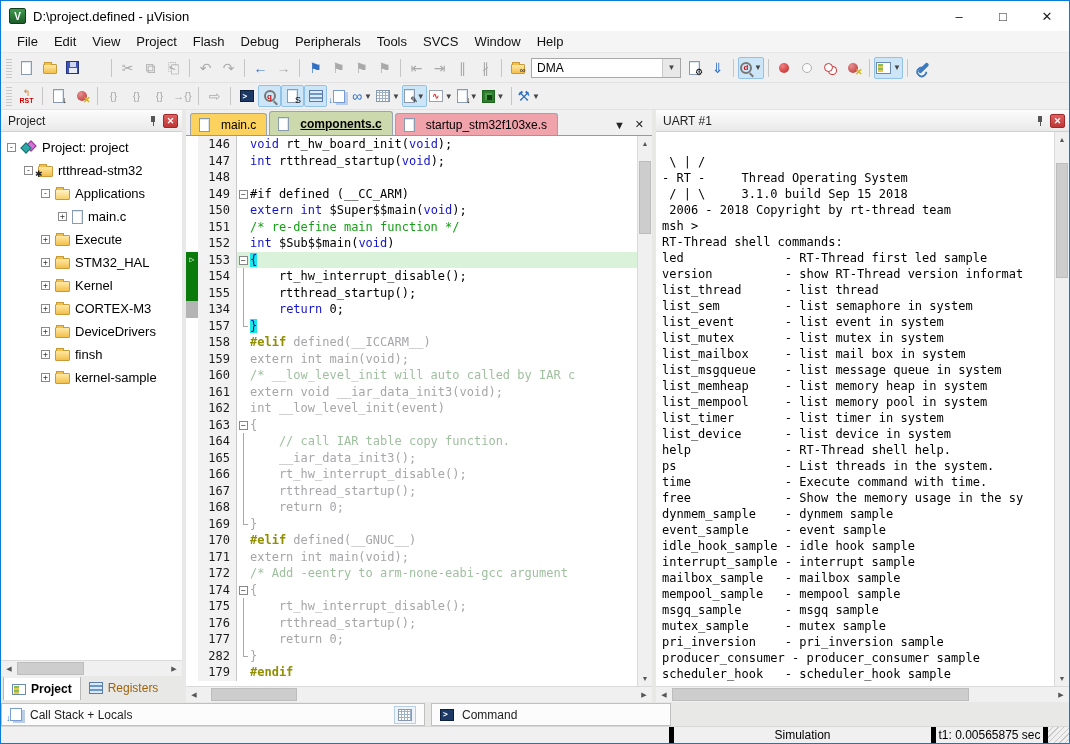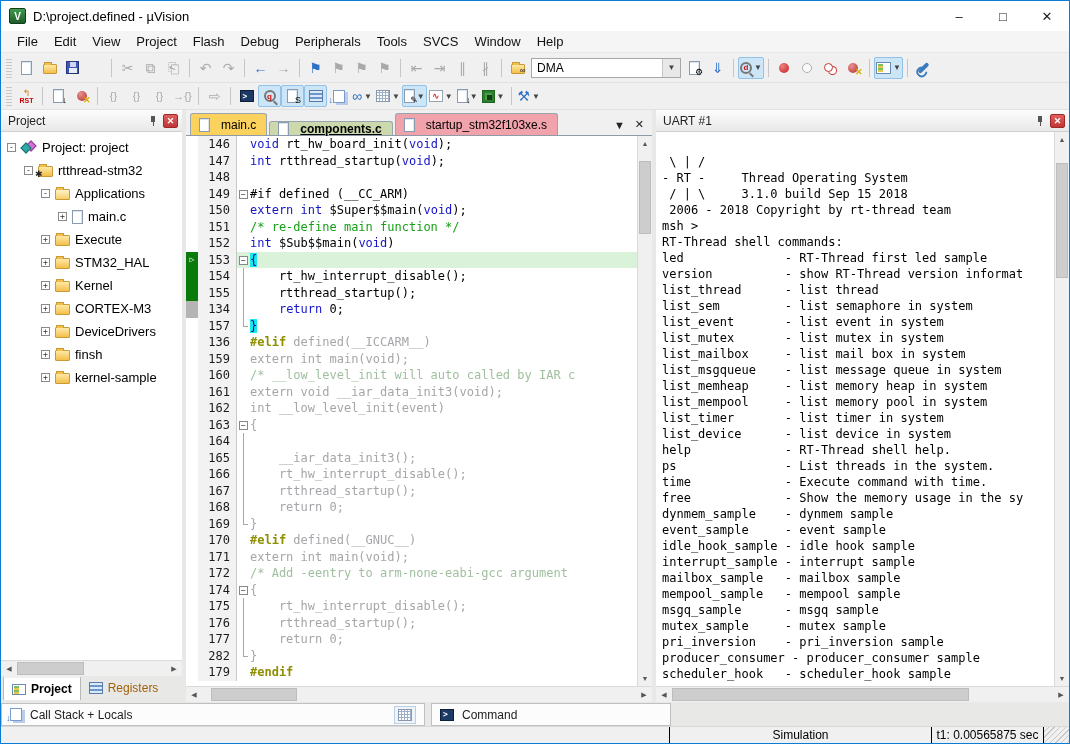--- a/index.html
+++ b/index.html
@@ -98,21 +98,21 @@
   .vscroll .track{flex:1;position:relative;}
   .vscroll .thumb{position:absolute;left:1px;width:12px;background:#cdcdcd;border:1px solid #bdbdbd;}
   .bottom-tabs{height:26px;background:#e8e8e6;display:flex;align-items:flex-start;padding-left:2px;flex:none;}
   .btab{height:24px;display:flex;align-items:center;padding:0 8px;font-size:12px;color:#a16207;gap:5px;}
   .btab.active{background:#fff;border:1px solid #b8b8b8;border-top:2px solid #f0f0f0;border-bottom:none;color:#000;font-weight:bold;}
   .btab .ic-layout{width:14px;height:11px;}
   
   .edit-tabs{height:26px;background:#f0f0f0;display:flex;align-items:flex-end;padding-left:4px;border-bottom:1px solid #8f9ba8;flex:none;}
   .etab{height:22px;display:flex;align-items:center;gap:6px;padding:0 10px 0 8px;font-size:12px;border:1px solid #9aa4ae;border-bottom:none;border-radius:3px 3px 0 0;margin-right:2px;color:#000;}
   .etab .lbl{white-space:nowrap;}
-  .etab.active{height:14px;font-weight:bold;}
+  .etab.active{height:24px;font-weight:bold;}
   .etab.active .lbl{text-decoration:underline;}
   .etab-extra{margin-left:auto;display:flex;align-items:center;gap:10px;padding:0 8px 4px 0;}
   .etab-extra span{font-size:11px;color:#222;}
   .code-wrap{flex:1;display:flex;min-height:0;}
   .code-area{flex:1;overflow:hidden;font:12px/16.5px "DejaVu Sans Mono",monospace;background:#fff;}
   .cl{height:16.5px;display:flex;white-space:pre;}
   .cl .marg{width:12px;flex:none;}
   .cl .marg.green,.cl .marg.arrow{background:#0a7a0a;color:#fff;font-size:8px;line-height:16px;text-align:center;}
   .cl .marg.gray{background:#b4b4b4;}
   .cl .num{width:38px;flex:none;background:#f2f2f2;color:#1a1a1a;text-align:right;padding-right:6px;}
@@ -130,21 +130,21 @@
   .uart-text{flex:1;overflow:hidden;font:12px/16px "DejaVu Sans Mono",monospace;color:#000;padding:6px 0 0 6px;white-space:pre;}
   
   .dockrow{height:24px;background:#e8e8e6;display:flex;flex:none;align-items:stretch;padding-top:1px;}
   .dockbar{background:#fcfcfc;border:1px solid #c0c0c0;display:flex;align-items:center;font-size:12px;color:#222;gap:8px;padding:0 8px;}
   .dockbar .xtra{margin-left:auto;border:1px solid #b9cfe4;background:#eef4fa;width:22px;height:18px;display:flex;align-items:center;justify-content:center;}
   .ic-callstack{width:12px;height:13px;background:#fff;border:1px solid #7a9bd0;box-shadow:3px 2px 0 0 #b9cce8;position:relative;}
   .ic-callstack:before{content:"↓";position:absolute;left:-5px;bottom:-3px;color:#2f6fc4;font-size:9px;}
   
   .statusbar{height:17px;background:#f0f0f0;border-top:1px solid #d8d8d8;display:flex;align-items:center;font-size:12px;color:#000;flex:none;}
   .statusbar .seg1{flex:1;}
-  .statusbar .seg{border-left:1px solid #000000;height:100%;display:flex;align-items:center;justify-content:center;}
+  .statusbar .seg{border-left:5px solid #000000;height:100%;display:flex;align-items:center;justify-content:center;}
   .statusbar .mode{width:262px;}
   .statusbar .time{width:112px;}
   .statusbar .gripc{width:26px;height:100%;background:repeating-linear-gradient(135deg,transparent 0 3px,#c8c8c8 3px 4px);}
 </style>
 </head>
 <body>
 
 <div id="win">
 
   <div class="titlebar">
@@ -485,27 +485,27 @@
             <div class="cl"><span class="marg "></span><span class="num">148</span><span class="fld"></span><span class="ctext"></span></div>
             <div class="cl"><span class="marg "></span><span class="num">149</span><span class="fld"><span class="fbox">−</span></span><span class="ctext"><span class="s-p">#if defined (__CC_ARM)</span></span></div>
             <div class="cl"><span class="marg "></span><span class="num">150</span><span class="fld"></span><span class="ctext"><span class="s-k">extern</span><span class="s-p"> </span><span class="s-k">int</span><span class="s-p"> $Super$$main(</span><span class="s-k">void</span><span class="s-p">);</span></span></div>
             <div class="cl"><span class="marg "></span><span class="num">151</span><span class="fld"></span><span class="ctext"><span class="s-c">/* re-define main function */</span></span></div>
             <div class="cl"><span class="marg "></span><span class="num">152</span><span class="fld"></span><span class="ctext"><span class="s-k">int</span><span class="s-p"> $Sub$$main(</span><span class="s-k">void</span><span class="s-p">)</span></span></div>
             <div class="cl hl"><span class="marg arrow">▷</span><span class="num">153</span><span class="fld"><span class="fbox">−</span></span><span class="ctext"><span class="s-brace">{</span></span></div>
             <div class="cl"><span class="marg green"></span><span class="num">154</span><span class="fld"><span class="fline"></span></span><span class="ctext"><span class="s-p">    rt_hw_interrupt_disable();</span></span></div>
             <div class="cl"><span class="marg green"></span><span class="num">155</span><span class="fld"><span class="fline"></span></span><span class="ctext"><span class="s-p">    rtthread_startup();</span></span></div>
             <div class="cl"><span class="marg gray"></span><span class="num">134</span><span class="fld"><span class="fline"></span></span><span class="ctext"><span class="s-p">    </span><span class="s-k">return</span><span class="s-p"> 0;</span></span></div>
             <div class="cl"><span class="marg "></span><span class="num">157</span><span class="fld"><span class="fend"></span></span><span class="ctext"><span class="s-brace">}</span></span></div>
-            <div class="cl"><span class="marg "></span><span class="num">136</span><span class="fld"></span><span class="ctext"><span class="s-d">#elif</span><span class="s-g"> defined(__ICCARM__)</span></span></div>
+            <div class="cl"><span class="marg "></span><span class="num">158</span><span class="fld"></span><span class="ctext"><span class="s-d">#elif</span><span class="s-g"> defined(__ICCARM__)</span></span></div>
             <div class="cl"><span class="marg "></span><span class="num">159</span><span class="fld"></span><span class="ctext"><span class="s-g">extern int main(void);</span></span></div>
             <div class="cl"><span class="marg "></span><span class="num">160</span><span class="fld"></span><span class="ctext"><span class="s-gc">/* __low_level_init will auto called by IAR c</span></span></div>
             <div class="cl"><span class="marg "></span><span class="num">161</span><span class="fld"></span><span class="ctext"><span class="s-g">extern void __iar_data_init3(void);</span></span></div>
             <div class="cl"><span class="marg "></span><span class="num">162</span><span class="fld"></span><span class="ctext"><span class="s-g">int __low_level_init(event)</span></span></div>
             <div class="cl"><span class="marg "></span><span class="num">163</span><span class="fld"><span class="fbox">−</span></span><span class="ctext"><span class="s-g">{</span></span></div>
-            <div class="cl"><span class="marg "></span><span class="num">164</span><span class="fld"><span class="fline"></span></span></div>
+            <div class="cl"><span class="marg "></span><span class="num">164</span><span class="fld"><span class="fline"></span></span><span class="ctext"><span class="s-gc">    // call IAR table copy function.</span></span></div>
             <div class="cl"><span class="marg "></span><span class="num">165</span><span class="fld"><span class="fline"></span></span><span class="ctext"><span class="s-g">    __iar_data_init3();</span></span></div>
             <div class="cl"><span class="marg "></span><span class="num">166</span><span class="fld"><span class="fline"></span></span><span class="ctext"><span class="s-g">    rt_hw_interrupt_disable();</span></span></div>
             <div class="cl"><span class="marg "></span><span class="num">167</span><span class="fld"><span class="fline"></span></span><span class="ctext"><span class="s-g">    rtthread_startup();</span></span></div>
             <div class="cl"><span class="marg "></span><span class="num">168</span><span class="fld"><span class="fline"></span></span><span class="ctext"><span class="s-g">    return 0;</span></span></div>
             <div class="cl"><span class="marg "></span><span class="num">169</span><span class="fld"><span class="fend"></span></span><span class="ctext"><span class="s-g">}</span></span></div>
             <div class="cl"><span class="marg "></span><span class="num">170</span><span class="fld"></span><span class="ctext"><span class="s-d">#elif</span><span class="s-g"> defined(__GNUC__)</span></span></div>
             <div class="cl"><span class="marg "></span><span class="num">171</span><span class="fld"></span><span class="ctext"><span class="s-g">extern int main(void);</span></span></div>
             <div class="cl"><span class="marg "></span><span class="num">172</span><span class="fld"></span><span class="ctext"><span class="s-gc">/* Add -eentry to arm-none-eabi-gcc argument</span></span></div>
             <div class="cl"><span class="marg "></span><span class="num">174</span><span class="fld"><span class="fbox">−</span></span><span class="ctext"><span class="s-g">{</span></span></div>
             <div class="cl"><span class="marg "></span><span class="num">175</span><span class="fld"><span class="fline"></span></span><span class="ctext"><span class="s-g">    rt_hw_interrupt_disable();</span></span></div>

